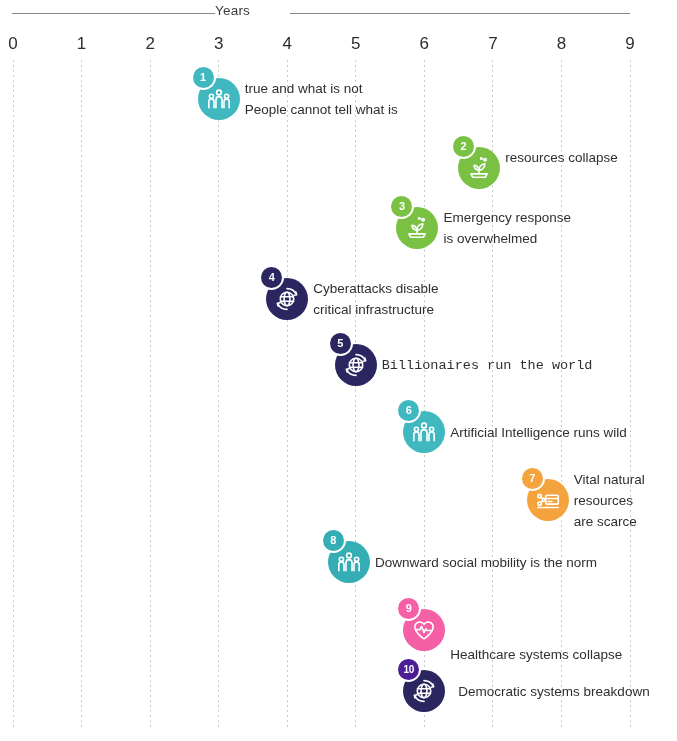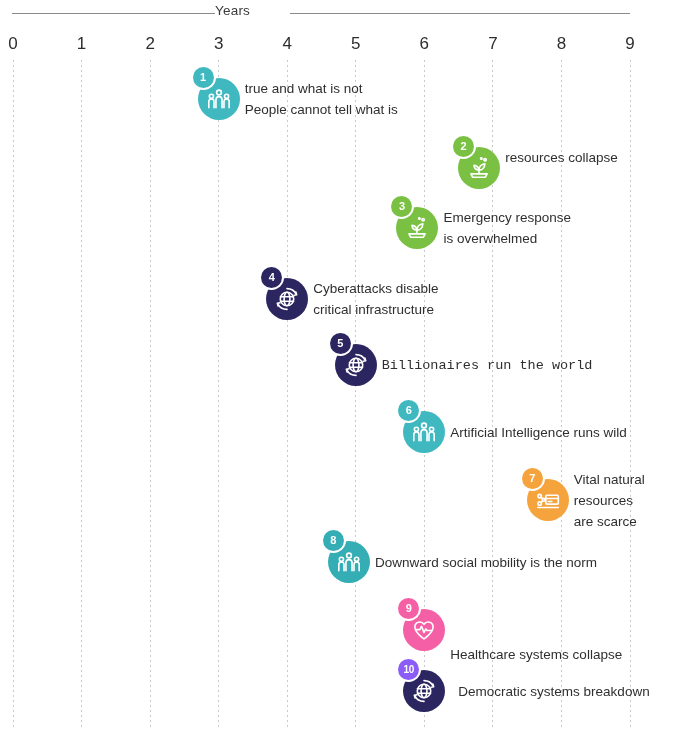--- a/index.html
+++ b/index.html
@@ -314,16 +314,16 @@
         <span class="marker-icon">
           <svg viewBox="0 0 24 24">
             <circle cx="12" cy="12" r="6.2" fill="none" stroke="#ffffff" stroke-width="1.5" stroke-linecap="round" stroke-linejoin="round"></circle>
             <ellipse cx="12" cy="12" rx="2.7" ry="6.2" fill="none" stroke="#ffffff" stroke-width="1.5" stroke-linecap="round" stroke-linejoin="round"></ellipse>
             <path d="M5.9 9.9h12.2M5.9 14.1h12.2" fill="none" stroke="#ffffff" stroke-width="1.5" stroke-linecap="round" stroke-linejoin="round"></path>
             <path d="M12 2.4a9.6 9.6 0 0 1 8.6 5.3M12 21.6a9.6 9.6 0 0 1-8.6-5.3" fill="none" stroke="#ffffff" stroke-width="1.5" stroke-linecap="round" stroke-linejoin="round"></path>
             <path d="M20.2 5.6l.7 2.4-2.4.5M3.8 18.4l-.7-2.4 2.4-.5" fill="none" stroke="#ffffff" stroke-width="1.5" stroke-linecap="round" stroke-linejoin="round"></path>
           </svg>
         </span>
       </div>
-      <div class="marker-badge wide" style="background: #8b5cf6;">10</div>
+      <div class="marker-badge wide" style="background: #4c1d95;">10</div>
       <div class="marker-label" style="top: -10.5px; margin-left: 8px;"><div>Democratic systems breakdown</div></div>
     </div>
   </div>
 
 </body></html>

